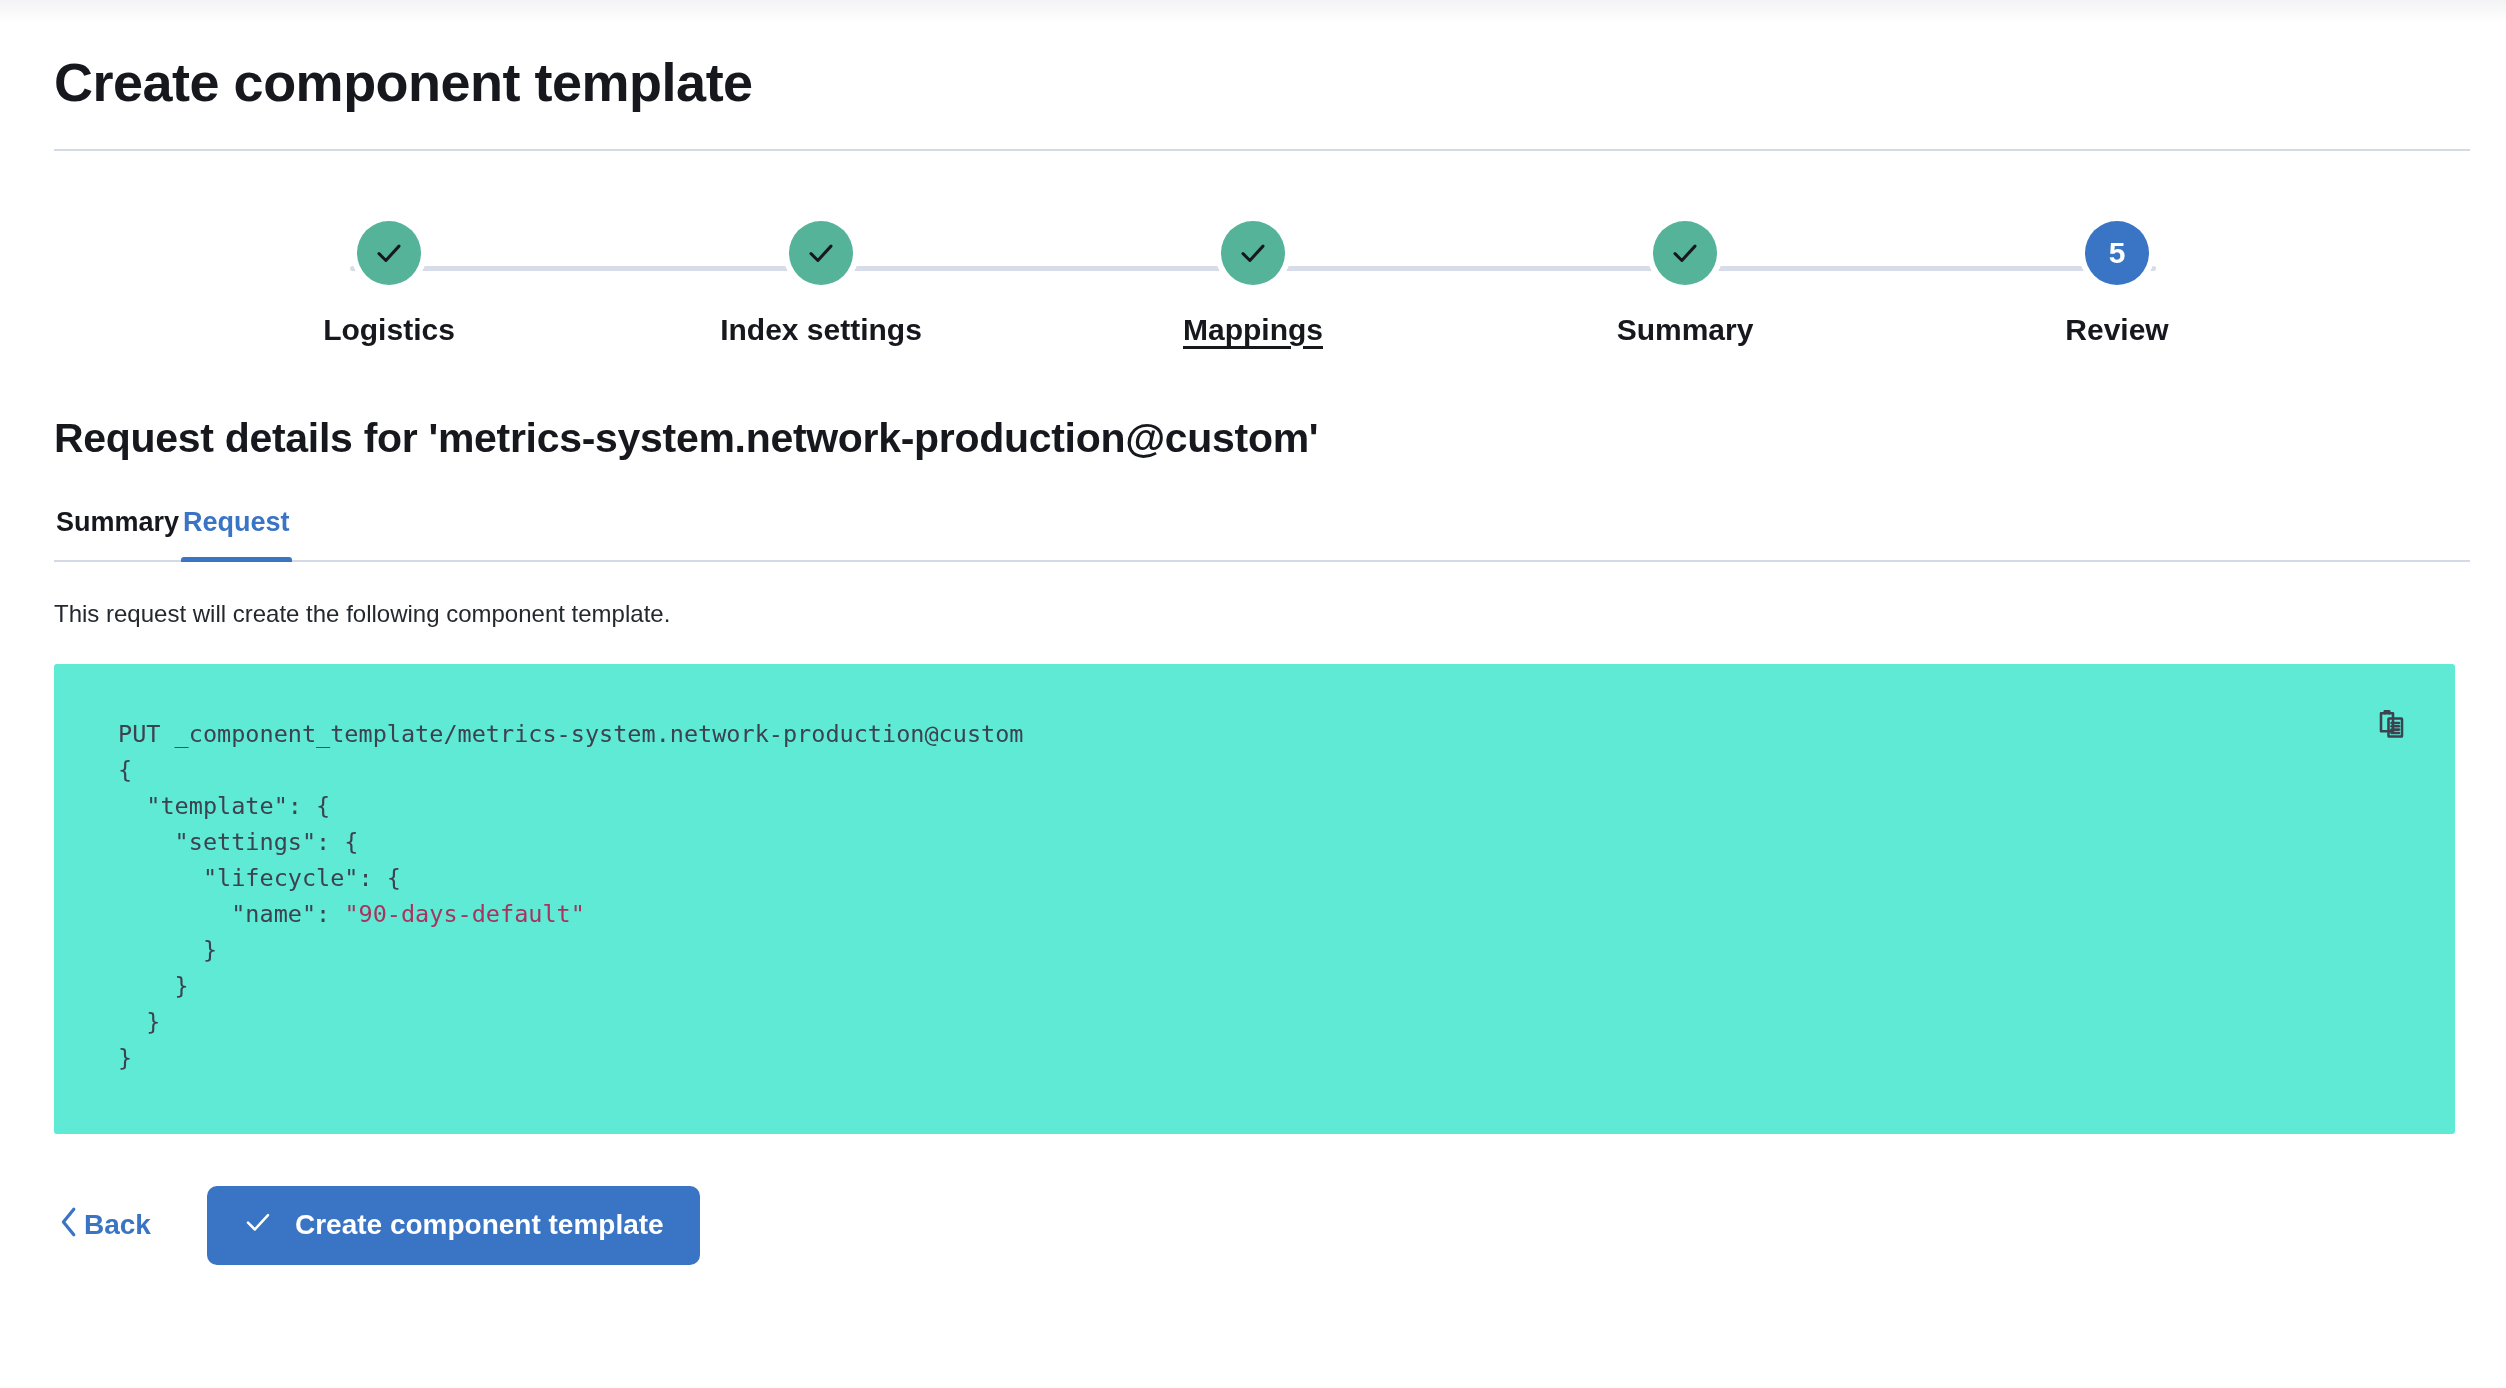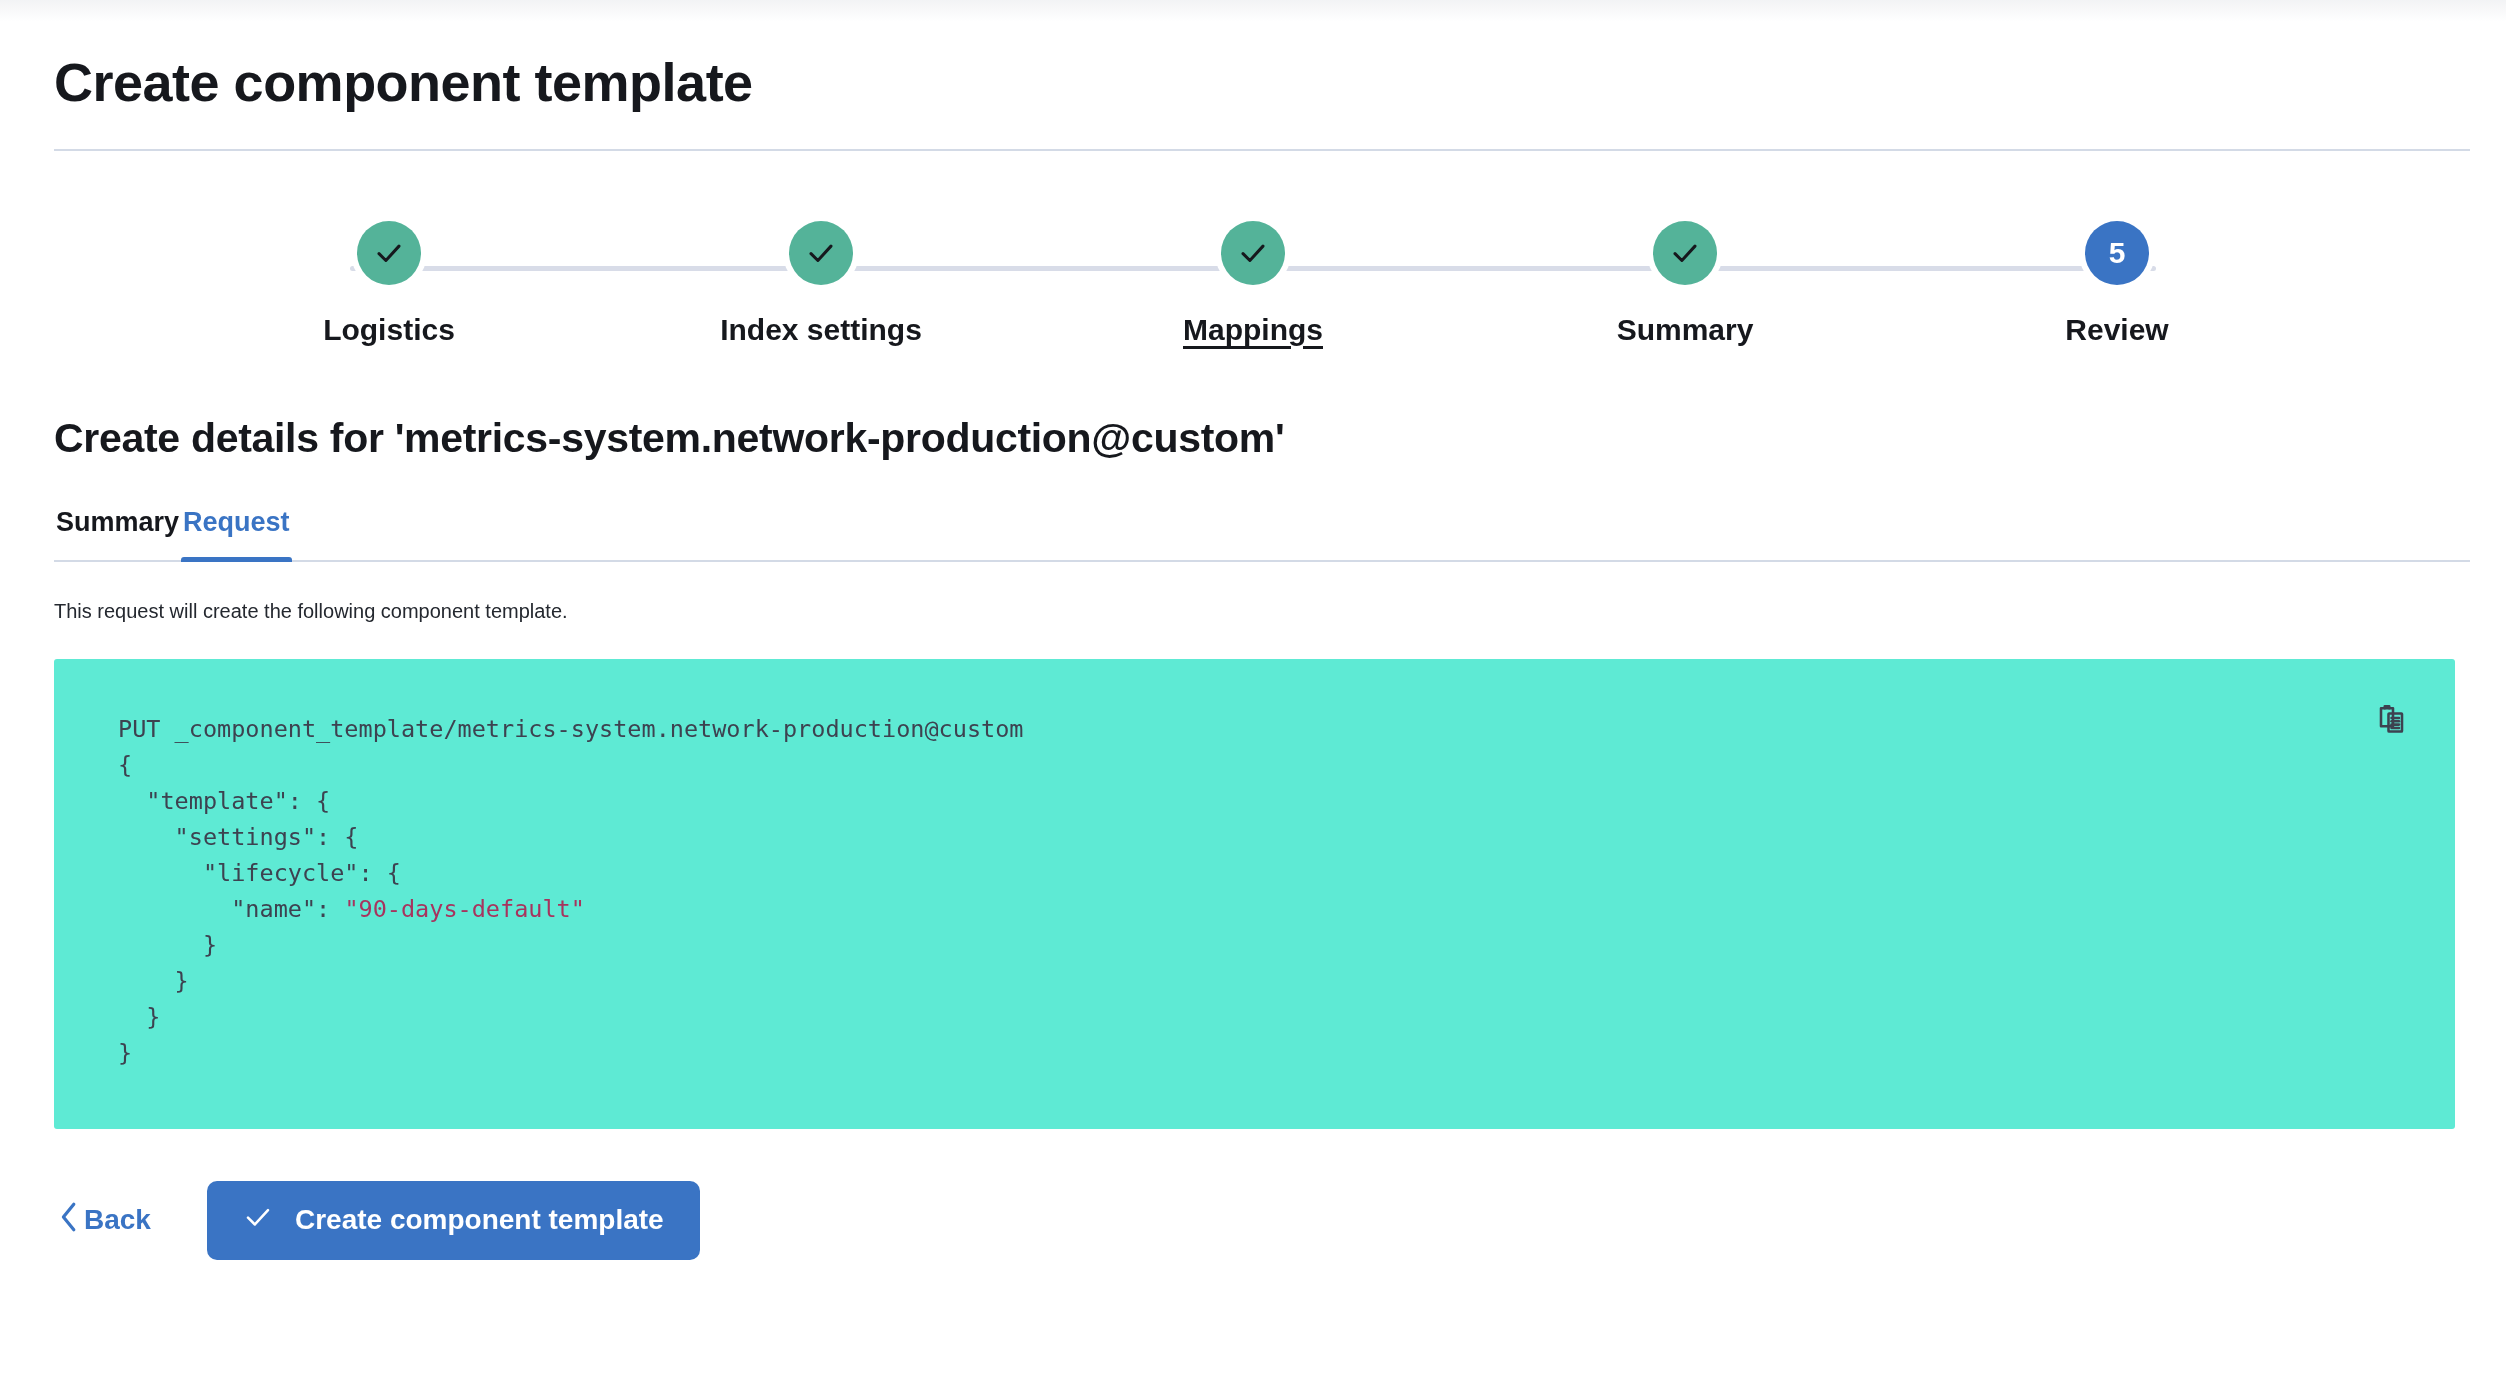--- a/index.html
+++ b/index.html
@@ -147,21 +147,21 @@
     left: 0; right: 0;
     bottom: -2px;
     height: 5px;
     background: #3a74c4;
     border-radius: 3px 3px 0 0;
   }
 
   
   .description {
     margin-top: 38px;
-    font-size: 20px;
+    font-size: 24px;
     color: #24282f;
   }
 
   
   .code-panel {
     margin-top: 36px;
     position: relative;
     width: 2401px;
     background: #5eead4;
     border-radius: 3px;
@@ -277,21 +277,21 @@
       </div>
 
       <div class="step">
         <div class="step-circle current">5</div>
         <div class="step-label">Review</div>
       </div>
 
     </div>
   </div>
 
-  <h2 class="section-title">Create details for 'metrics-system.network-production@custom'</h2>
+  <h2 class="section-title">Request details for 'metrics-system.network-production@custom'</h2>
 
   <div class="tabs">
     <button class="tab">Summary</button>
     <button class="tab active">Request</button>
   </div>
 
   <div class="description">This request will create the following component template.</div>
 
   <div class="code-panel">
     <pre class="code"><span>PUT _component_template/metrics-system.network-production@custom</span>

